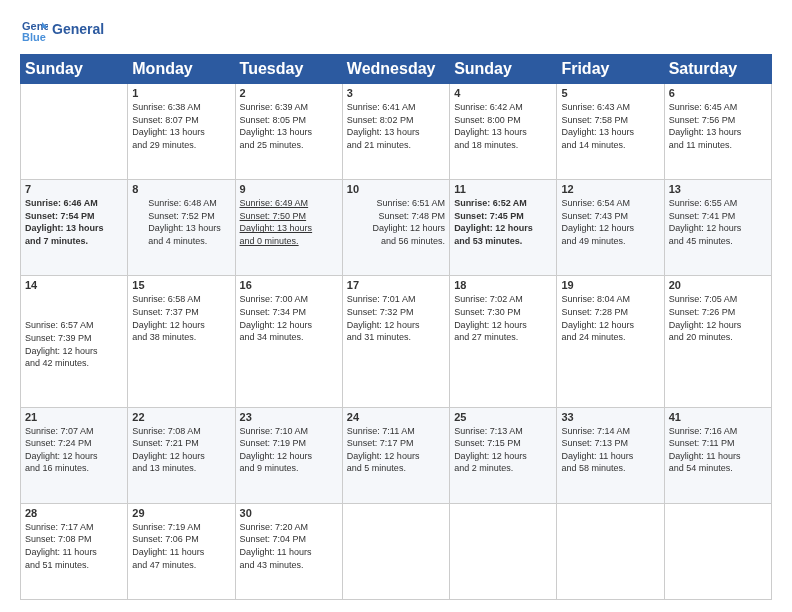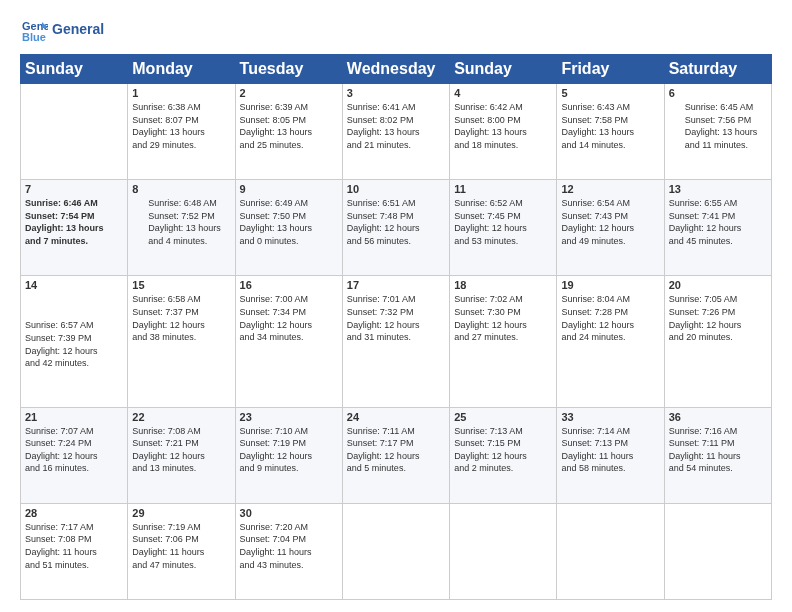--- a/index.html
+++ b/index.html
@@ -159,21 +159,21 @@
           </td>
           <td>
             <span class="day-num">5</span>
             <div class="day-info" style="white-space: pre-line;">Sunrise: 6:43 AM
 Sunset: 7:58 PM
 Daylight: 13 hours
 and 14 minutes.</div>
           </td>
           <td>
             <span class="day-num">6</span>
-            <div class="day-info" style="white-space: pre-line; margin-left: 16px;">Sunrise: 6:45 AM
+            <div class="day-info" style="white-space: pre-line;">Sunrise: 6:45 AM
 Sunset: 7:56 PM
 Daylight: 13 hours
 and 11 minutes.</div>
           </td>
         </tr>
         <tr>
           <td>
             <span class="day-num">7</span>
             <div class="day-info" style="white-space: pre-line; font-weight: bold;">Sunrise: 6:46 AM
 Sunset: 7:54 PM
@@ -182,35 +182,35 @@
           </td>
           <td>
             <span class="day-num">8</span>
             <div class="day-info" style="white-space: pre-line; margin-left: 16px;">Sunrise: 6:48 AM
 Sunset: 7:52 PM
 Daylight: 13 hours
 and 4 minutes.</div>
           </td>
           <td>
             <span class="day-num">9</span>
-            <div class="day-info" style="white-space: pre-line;">Sunrise: 6:49 AM
+            <div class="day-info" style="white-space: pre-line; text-decoration: underline;">Sunrise: 6:49 AM
 Sunset: 7:50 PM
 Daylight: 13 hours
 and 0 minutes.</div>
           </td>
           <td>
             <span class="day-num">10</span>
-            <div class="day-info" style="white-space: pre-line;">Sunrise: 6:51 AM
+            <div class="day-info" style="white-space: pre-line; text-align: right;">Sunrise: 6:51 AM
 Sunset: 7:48 PM
 Daylight: 12 hours
 and 56 minutes.</div>
           </td>
           <td>
             <span class="day-num">11</span>
-            <div class="day-info" style="white-space: pre-line;">Sunrise: 6:52 AM
+            <div class="day-info" style="white-space: pre-line; font-weight: bold;">Sunrise: 6:52 AM
 Sunset: 7:45 PM
 Daylight: 12 hours
 and 53 minutes.</div>
           </td>
           <td>
             <span class="day-num">12</span>
             <div class="day-info" style="white-space: pre-line;">Sunrise: 6:54 AM
 Sunset: 7:43 PM
 Daylight: 12 hours
 and 49 minutes.</div>
@@ -311,21 +311,21 @@
 and 2 minutes.</div>
           </td>
           <td>
             <span class="day-num">33</span>
             <div class="day-info" style="white-space: pre-line;">Sunrise: 7:14 AM
 Sunset: 7:13 PM
 Daylight: 11 hours
 and 58 minutes.</div>
           </td>
           <td>
-            <span class="day-num">36</span>
+            <span class="day-num">41</span>
             <div class="day-info" style="white-space: pre-line;">Sunrise: 7:16 AM
 Sunset: 7:11 PM
 Daylight: 11 hours
 and 54 minutes.</div>
           </td>
         </tr>
         <tr>
           <td>
             <span class="day-num">28</span>
             <div class="day-info" style="white-space: pre-line;">Sunrise: 7:17 AM

